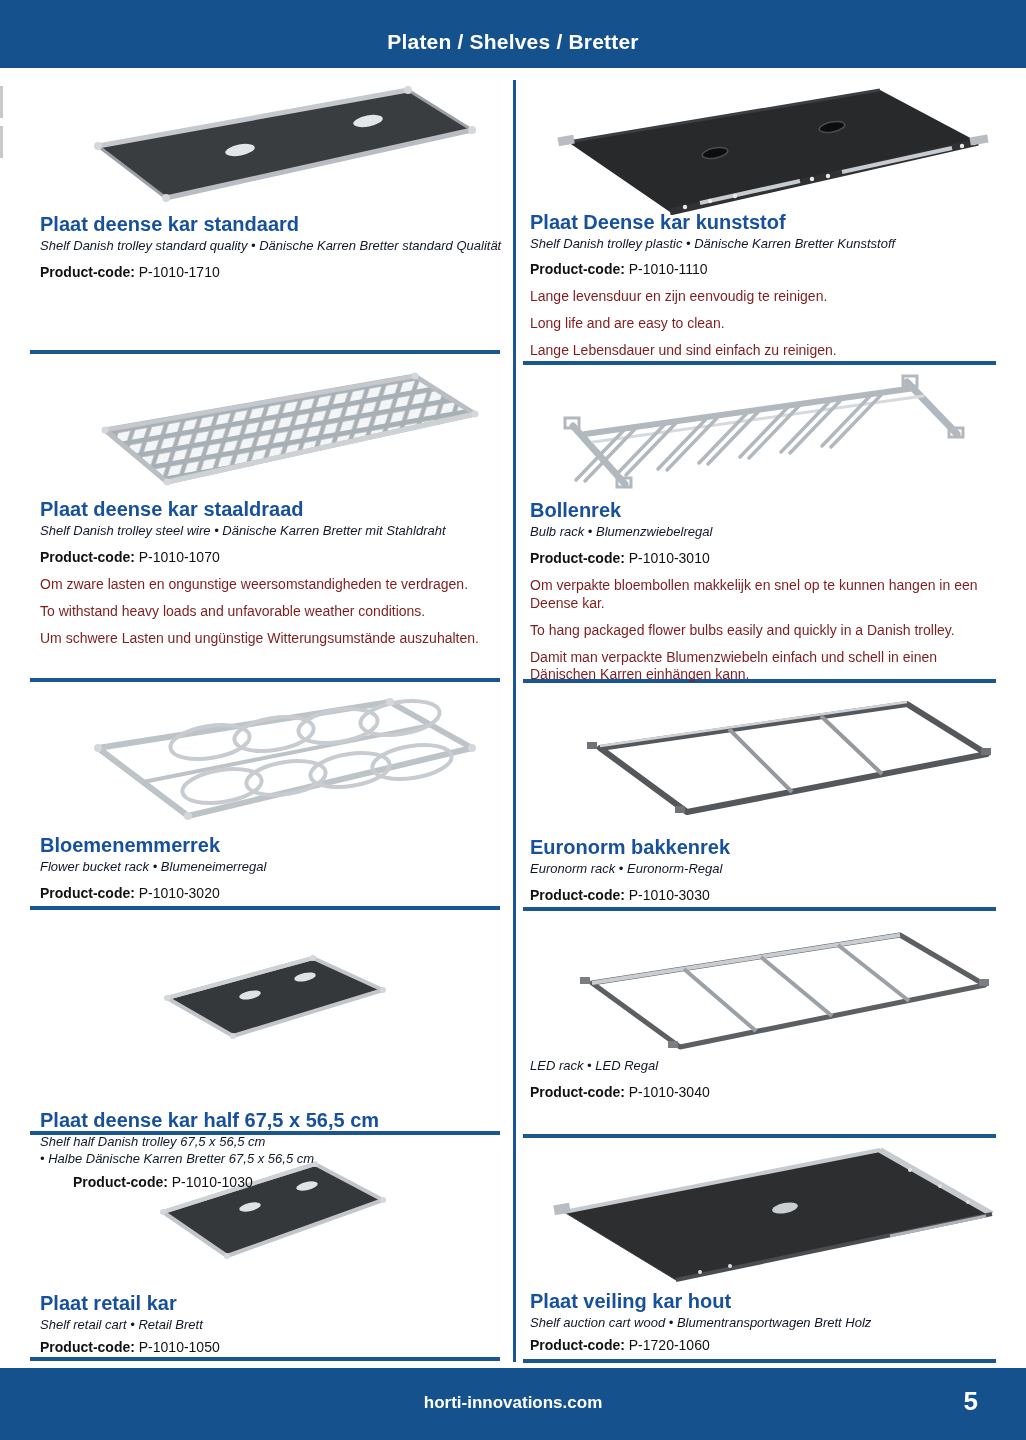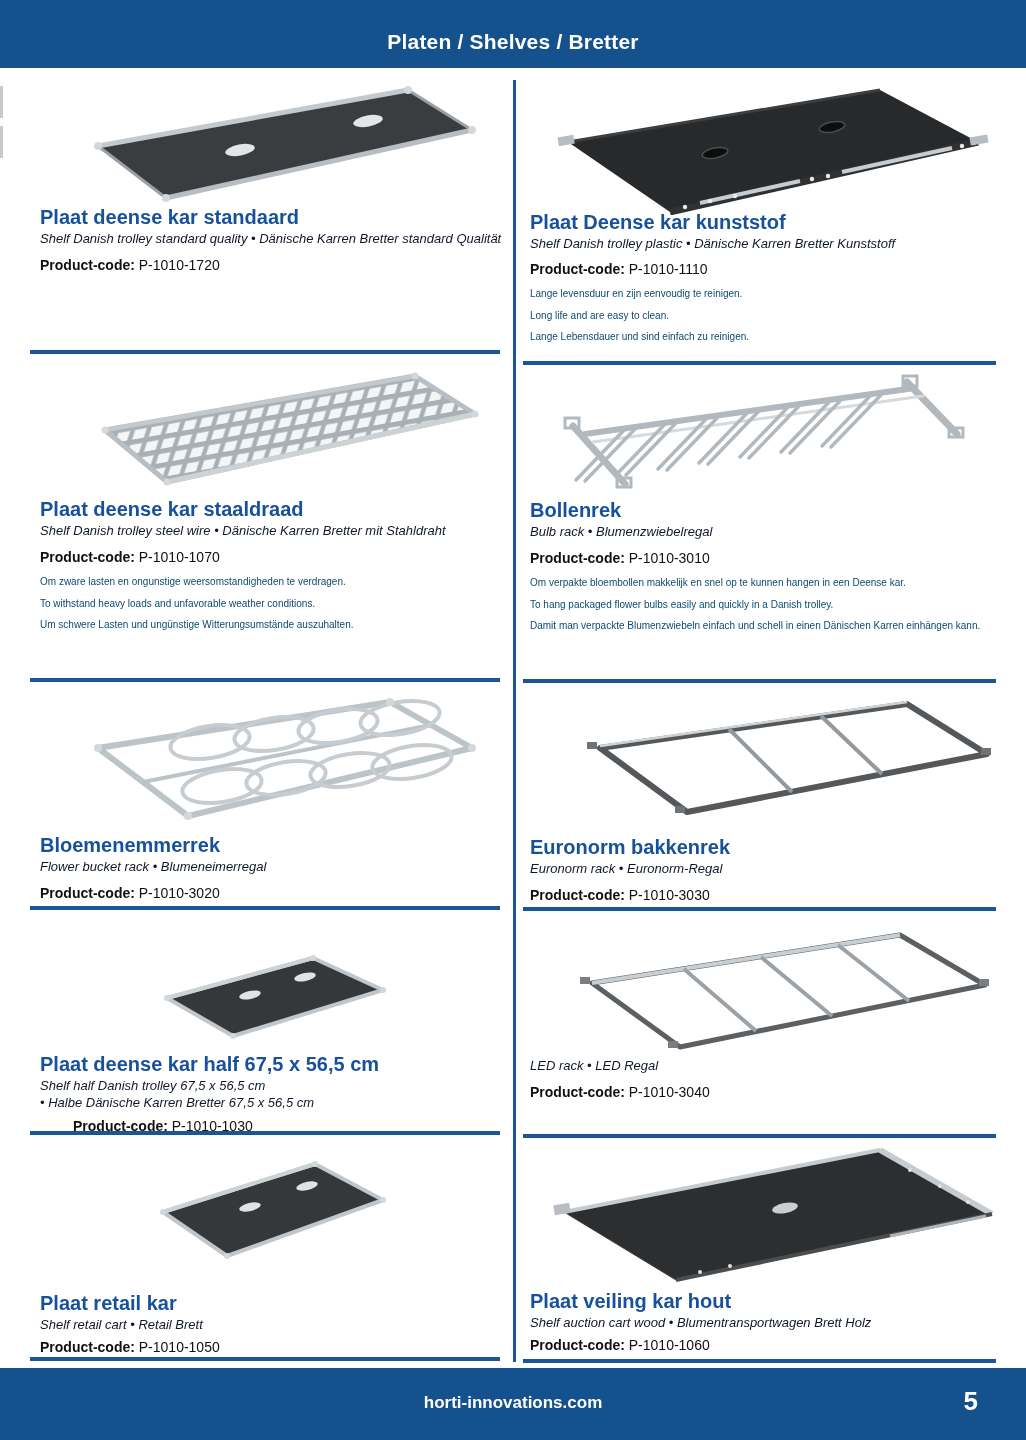--- a/index.html
+++ b/index.html
@@ -20,21 +20,21 @@
   .hl-l{left:30px;width:470px;}
   .hl-r{left:523px;width:473px;}
   
   .edge-artifact{position:absolute;left:0;width:3px;background:#c9c9c9;}
   
   .product{position:absolute;}
   .p-title{margin:0;color:#17509B;font-weight:bold;font-size:20px;line-height:1.2;}
   .p-sub{margin:2px 0 0 0;color:#0f172a;font-style:italic;font-size:13px;line-height:1.3;white-space:pre-line;}
   .p-code{margin:9px 0 0 0;font-size:14px;color:#111111;line-height:1.28;}
   .p-code b{font-weight:bold;}
-  .p-desc{margin:9px 0 0 0;color:#0c4a6e;font-size:10px;line-height:1.28;}
+  .p-desc{margin:9px 0 0 0;color:#7f1d1d;font-size:14px;line-height:1.28;}
   
   .photo{position:absolute;}
   .photo svg{display:block;width:100%;height:100%;}
 </style>
 </head>
 <body>
 
 <div class="bar header">
   <span class="header-title">Platen / Shelves / Bretter</span>
 </div>
@@ -219,24 +219,24 @@
   <g fill="#dfe2e4">
     <circle cx="360" cy="30" r="2"></circle>
         <circle cx="390" cy="46" r="2"></circle>
         <circle cx="418" cy="62" r="2"></circle>
     <circle cx="150" cy="132" r="2"></circle>
         <circle cx="180" cy="126" r="2"></circle>
   </g>
 </svg>
 </figure>
 
-<section class="product" style="left:40px;top:205px;width:462px;">
+<section class="product" style="left:40px;top:212px;width:462px;">
   <h2 class="p-title">Plaat deense kar standaard</h2>
   <p class="p-sub">Shelf Danish trolley standard quality • Dänische Karren Bretter standard Qualität</p>
-  <p class="p-code"><b>Product-code:</b> <span>P-1010-1720</span></p>
+  <p class="p-code"><b>Product-code:</b> <span>P-1010-1710</span></p>
 </section>
 
 <section class="product" style="left:530px;top:210px;width:465px;">
   <h2 class="p-title">Plaat Deense kar kunststof</h2>
   <p class="p-sub">Shelf Danish trolley plastic • Dänische Karren Bretter Kunststoff</p>
   <p class="p-code" style="margin-top:8px;"><b>Product-code:</b> <span>P-1010-1110</span></p>
   <p class="p-desc">Lange levensduur en zijn eenvoudig te reinigen.</p>
   <p class="p-desc">Long life and are easy to clean.</p>
   <p class="p-desc">Lange Lebensdauer und sind einfach zu reinigen.</p>
 </section>
@@ -264,40 +264,40 @@
   <p class="p-sub">Flower bucket rack • Blumeneimerregal</p>
   <p class="p-code"><b>Product-code:</b> <span>P-1010-3020</span></p>
 </section>
 
 <section class="product" style="left:530px;top:835px;width:465px;">
   <h2 class="p-title">Euronorm bakkenrek</h2>
   <p class="p-sub">Euronorm rack • Euronorm-Regal</p>
   <p class="p-code"><b>Product-code:</b> <span>P-1010-3030</span></p>
 </section>
 
-<section class="product" style="left:40px;top:1052px;width:462px;">
+<section class="product" style="left:40px;top:1108px;width:462px;">
   <h2 class="p-title">Plaat deense kar half 67,5 x 56,5 cm</h2>
   <p class="p-sub">Shelf half Danish trolley 67,5 x 56,5 cm
 • Halbe Dänische Karren Bretter 67,5 x 56,5 cm</p>
   <p class="p-code" style="margin-top:6px;padding-left:33px;"><b>Product-code:</b> <span>P-1010-1030</span></p>
 </section>
 
 <section class="product" style="left:530px;top:1056px;width:465px;">
   <p class="p-sub">LED rack • LED Regal</p>
   <p class="p-code"><b>Product-code:</b> <span>P-1010-3040</span></p>
 </section>
 
 <section class="product" style="left:40px;top:1291px;width:462px;">
   <h2 class="p-title">Plaat retail kar</h2>
   <p class="p-sub">Shelf retail cart • Retail Brett</p>
   <p class="p-code" style="margin-top:5px;"><b>Product-code:</b> <span>P-1010-1050</span></p>
 </section>
 
 <section class="product" style="left:530px;top:1289px;width:468px;">
   <h2 class="p-title">Plaat veiling kar hout</h2>
   <p class="p-sub">Shelf auction cart wood • Blumentransportwagen Brett Holz</p>
-  <p class="p-code" style="margin-top:5px;"><b>Product-code:</b> <span>P-1010-1060</span></p>
+  <p class="p-code" style="margin-top:5px;"><b>Product-code:</b> <span>P-1720-1060</span></p>
 </section>
 
 <div class="bar footer">
   <span class="footer-site">horti-innovations.com</span>
   <span class="footer-page">5</span>
 </div>
 
 </body></html>

